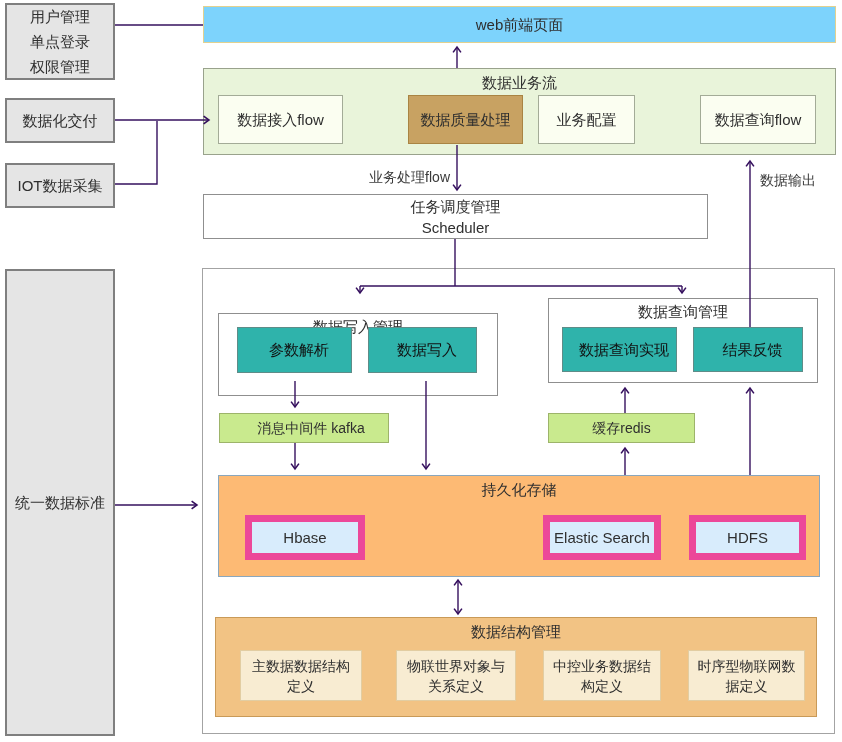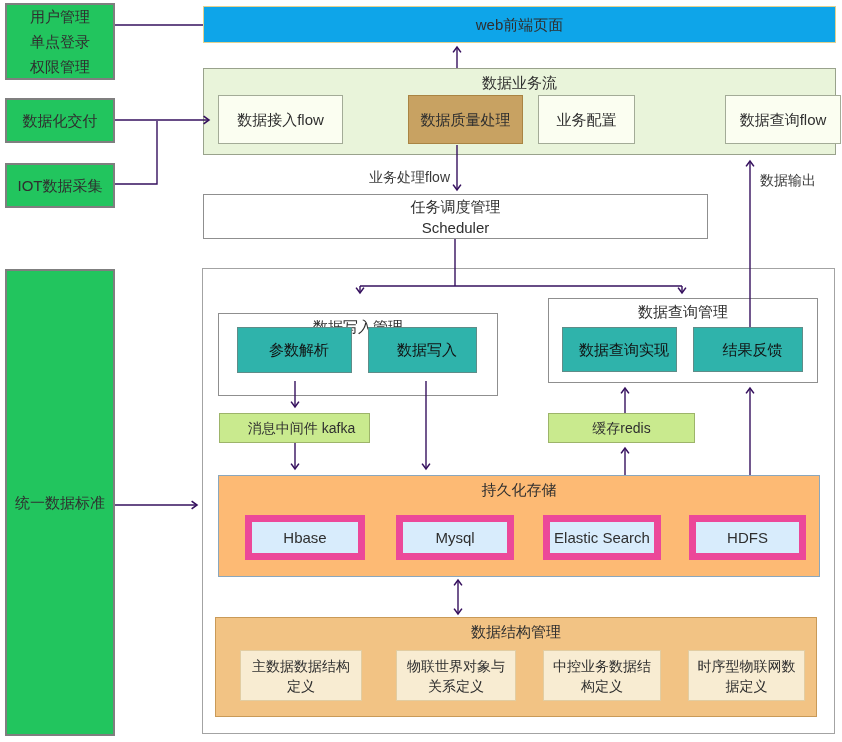--- a/index.html
+++ b/index.html
@@ -2,23 +2,23 @@
 <html><head>
 <meta charset="utf-8">
 <style>
   html,body{margin:0;padding:0;background:#ffffff;}
   .canvas{position:relative;width:842px;height:742px;background:#ffffff;
           font-family:"Liberation Sans","DejaVu Sans",sans-serif;color:#2f2f2f;overflow:hidden;}
   .abs{position:absolute;box-sizing:border-box;}
   .box{display:flex;align-items:center;justify-content:center;text-align:center;font-size:15px;line-height:20px;}
   .z1{z-index:1}.z2{z-index:2}
   
-  .rail{background:#22c55e;border:2px solid #7f7f7f;}
+  .rail{background:#e5e5e5;border:2px solid #7f7f7f;}
   
-  .webbar{background:#0ea5e9;border:1.5px solid #e2d18f;}
+  .webbar{background:#7dd3fc;border:1.5px solid #e2d18f;}
   
   .bizpanel{background:#e9f4da;border:1.5px solid #99a28c;}
   .ctitle{position:absolute;left:0;right:0;top:5px;text-align:center;font-size:15px;color:#2f2f2f;}
   .creamnode{background:#fbfef1;border:1.5px solid #a3ab97;}
   .tannode{background:#c8a262;border:1.5px solid #a98443;}
   .whitebox{background:#ffffff;border:1.5px solid #8f8f8f;}
   .bigbox{background:transparent;border:1.5px solid #a3a3a3;}
   .teal{background:#2fb3ab;border:1px solid #5f8c88;color:#111;padding-left:9px;}
   .lime{background:#c9ea8e;border:1px solid #9db46a;font-size:14px;}
   .bluepanel{background:#fdba74;border:1.5px solid #8aa7bd;text-decoration:underline;}
@@ -44,21 +44,21 @@
   <div class="abs box rail z2" style="left:5px;top:269px;width:110px;height:467px;">统一数据标准</div>
 
   <div class="abs box webbar z2" style="left:203px;top:6px;width:633px;height:37px;">web前端页面</div>
 
   <div class="abs bizpanel z1" style="left:203px;top:68px;width:633px;height:87px;">
     <div class="ctitle">数据业务流</div>
   </div>
   <div class="abs box creamnode z2" style="left:218px;top:95px;width:125px;height:49px;">数据接入flow</div>
   <div class="abs box tannode z2" style="left:382px;top:95px;width:115px;height:49px;margin-left:26px;">数据质量处理</div>
   <div class="abs box creamnode z2" style="left:538px;top:95px;width:97px;height:49px;">业务配置</div>
-  <div class="abs box creamnode z2" style="left:700px;top:95px;width:116px;height:49px;margin-left:25px;">数据查询flow</div>
+  <div class="abs box creamnode z2" style="left:700px;top:95px;width:116px;height:49px;">数据查询flow</div>
 
   <div class="abs edgelabel z2" style="left:350px;top:168px;width:100px;text-align:right;">业务处理flow</div>
   <div class="abs edgelabel z2" style="left:760px;top:171px;width:75px;">数据输出</div>
 
   <div class="abs box whitebox col z2" style="left:203px;top:194px;width:505px;height:45px;line-height:21px;">
     <div>任务调度管理</div>
     <div>Scheduler</div>
   </div>
 
   <div class="abs bigbox z1" style="left:202px;top:268px;width:633px;height:466px;"></div>
@@ -68,28 +68,27 @@
   </div>
   <div class="abs box teal z2" style="left:237px;top:327px;width:115px;height:46px;">参数解析</div>
   <div class="abs box teal z2" style="left:368px;top:327px;width:109px;height:46px;">数据写入</div>
 
   <div class="abs whitebox z1" style="left:548px;top:298px;width:270px;height:85px;">
     <div class="ctitle" style="top:4px;">数据查询管理</div>
   </div>
   <div class="abs box teal z2" style="left:562px;top:327px;width:115px;height:45px;">数据查询实现</div>
   <div class="abs box teal z2" style="left:693px;top:327px;width:110px;height:45px;">结果反馈</div>
 
-  <div class="abs box lime z2" style="left:219px;top:413px;width:151px;height:30px;padding-left:14px;">消息中间件 kafka</div>
+  <div class="abs box lime z2" style="left:219px;top:413px;width:170px;height:30px;padding-left:14px;">消息中间件 kafka</div>
   <div class="abs box lime z2" style="left:548px;top:413px;width:147px;height:30px;">缓存redis</div>
 
   <div class="abs bluepanel z1" style="left:218px;top:475px;width:602px;height:102px;">
     <div class="ctitle">持久化存储</div>
   </div>
   <div class="abs box bluenode z2" style="left:245px;top:515px;width:120px;height:45px;">Hbase</div>
-  <div class="abs box bluenode z2" style="left:396px;top:515px;width:118px;height:45px;">Mysql</div>
   <div class="abs box bluenode z2" style="left:543px;top:515px;width:118px;height:45px;text-align:right;">Elastic Search</div>
   <div class="abs box bluenode z2" style="left:689px;top:515px;width:117px;height:45px;">HDFS</div>
 
   <div class="abs orangepanel z1" style="left:215px;top:617px;width:602px;height:100px;padding-left:28px;">
     <div class="ctitle">数据结构管理</div>
   </div>
   <div class="abs box orangenode z2" style="left:240px;top:650px;width:122px;height:51px;">主数据数据结构定义</div>
   <div class="abs box orangenode z2" style="left:396px;top:650px;width:120px;height:51px;">物联世界对象与关系定义</div>
   <div class="abs box orangenode z2" style="left:543px;top:650px;width:118px;height:51px;">中控业务数据结构定义</div>
   <div class="abs box orangenode z2" style="left:688px;top:650px;width:117px;height:51px;">时序型物联网数据定义</div>

